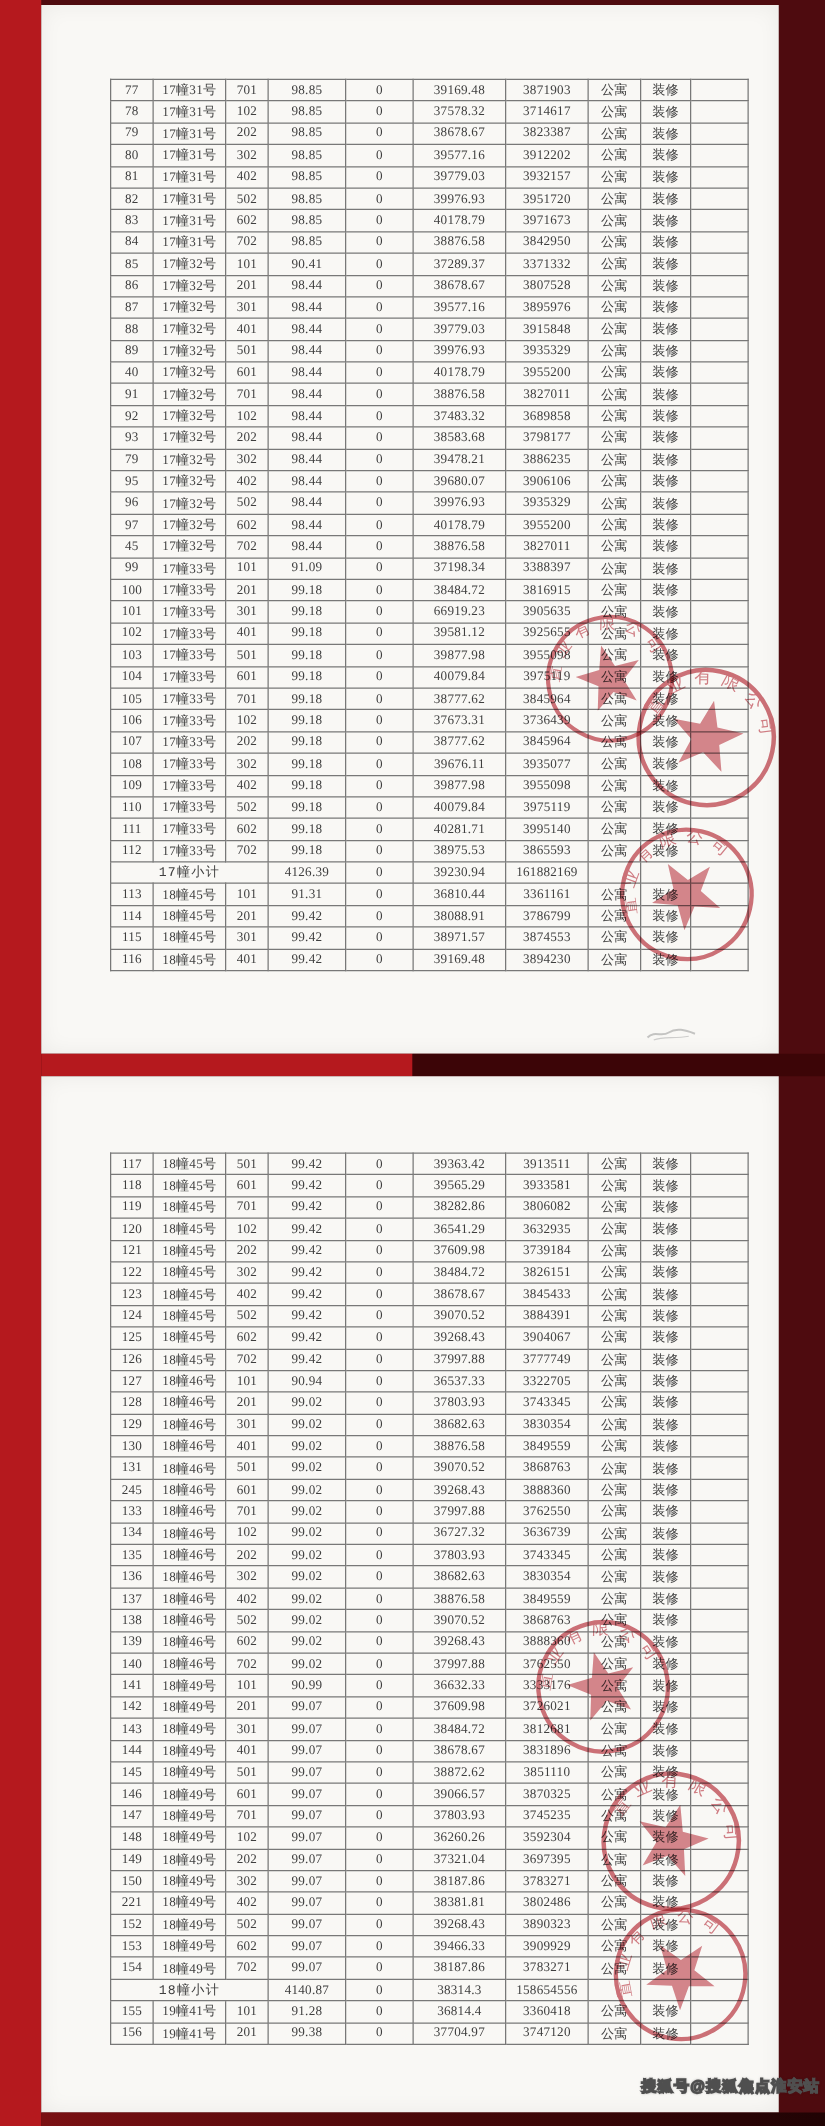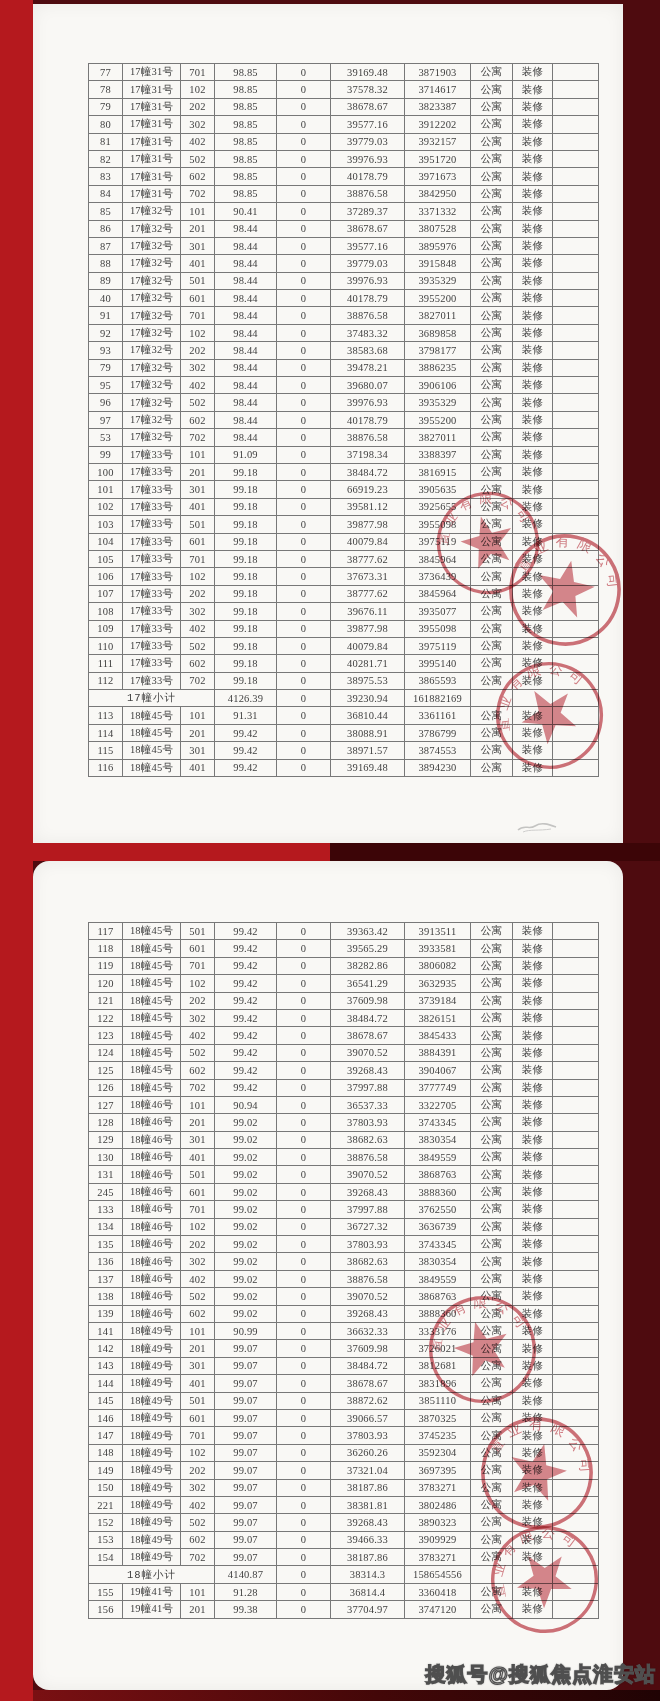--- a/index.html
+++ b/index.html
@@ -19,21 +19,21 @@
   .left-strip{
     position:absolute;left:0;top:0;width:33px;height:1701px;
     background:var(--accent-red);
   }
   .page{
     position:absolute;left:33px;width:590px;
     background:var(--page-white);
     box-shadow:inset 0 0 18px rgba(0,0,0,0.06);
   }
   .page1{top:4px;height:839px;}
-  .page2{top:861px;height:829px;border-radius:16px;}
+  .page2{top:861px;height:829px;}
   .sep-left{
     position:absolute;left:33px;top:843px;width:297px;height:18px;
     background:var(--accent-red);
   }
   .sep-right{
     position:absolute;left:330px;top:843px;width:330px;height:18px;
     background:var(--sep-dark);
   }
   .bottom-band{
     position:absolute;left:33px;top:1690px;width:627px;height:11px;
@@ -59,21 +59,21 @@
   .stamp circle{fill:none;stroke:var(--stamp-red);stroke-width:3.6;}
   .stamp .star{fill:var(--stamp-red);opacity:0.85;}
   .stamp text{
     fill:var(--stamp-red);font-size:14px;letter-spacing:7px;
     font-family:"Liberation Sans",sans-serif;opacity:0.9;
   }
   .scribble{position:absolute;pointer-events:none;opacity:0.55;}
   .watermark{
     position:absolute;top:1661px;right:4px;
     font-family:"Liberation Sans","DejaVu Sans",sans-serif;
-    font-weight:bold;font-size:20px;letter-spacing:1px;
+    font-weight:bold;font-size:12px;letter-spacing:1px;
     color:#f7f5f1;-webkit-text-stroke:1.2px #4f4f4f;
     text-shadow:0 0 2px rgba(40,40,40,0.8);
     z-index:5;
   }
 </style>
 </head>
 <body>
 
 <div class="canvas">
   <div class="left-strip"></div>
@@ -339,21 +339,21 @@
             <td>602</td>
             <td>98.44</td>
             <td>0</td>
             <td>40178.79</td>
             <td>3955200</td>
             <td>公寓</td>
             <td>装修</td>
             <td></td>
           </tr>
           <tr>
-            <td>53</td>
+            <td>45</td>
             <td>17幢32号</td>
             <td>702</td>
             <td>98.44</td>
             <td>0</td>
             <td>38876.58</td>
             <td>3827011</td>
             <td>公寓</td>
             <td>装修</td>
             <td></td>
           </tr>
@@ -905,20 +905,32 @@
             <td>602</td>
             <td>99.02</td>
             <td>0</td>
             <td>39268.43</td>
             <td>3888360</td>
             <td>公寓</td>
             <td>装修</td>
             <td></td>
           </tr>
           <tr>
+            <td>140</td>
+            <td>18幢46号</td>
+            <td>702</td>
+            <td>99.02</td>
+            <td>0</td>
+            <td>37997.88</td>
+            <td>3762550</td>
+            <td>公寓</td>
+            <td>装修</td>
+            <td></td>
+          </tr>
+          <tr>
             <td>141</td>
             <td>18幢49号</td>
             <td>101</td>
             <td>90.99</td>
             <td>0</td>
             <td>36632.33</td>
             <td>3333176</td>
             <td>公寓</td>
             <td>装修</td>
             <td></td>

